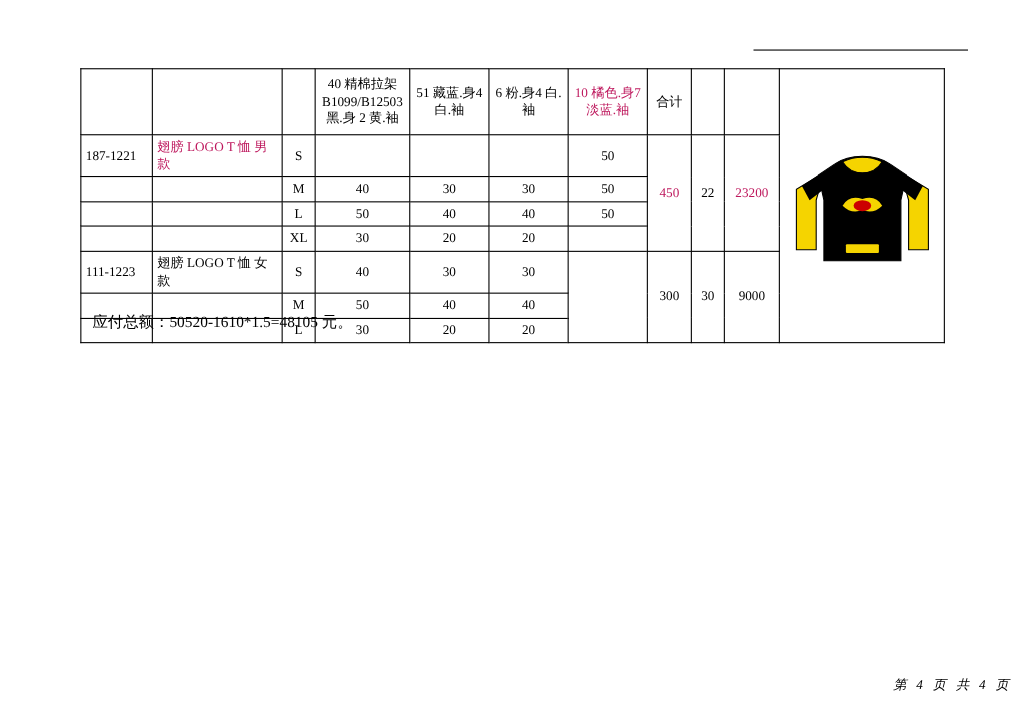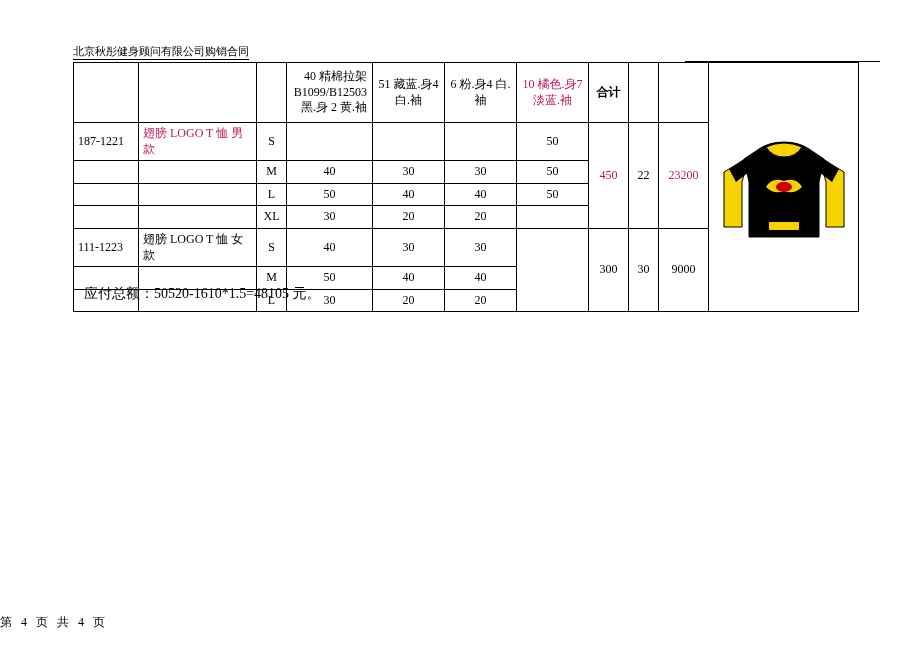--- a/index.html
+++ b/index.html
@@ -48,25 +48,25 @@
       border: 1px solid #000;
       padding: 3px 5px;
       text-align: center;
       vertical-align: middle;
       height: 20px;
       line-height: 1.3;
     }
     .col-code { width: 65px; }
     .col-name { width: 118px; }
     .col-size { width: 30px; }
-    .col-v1 { width: 86px; text-align: right; }
+    .col-v1 { width: 86px; }
     .col-v2 { width: 72px; font-family: Liberation Serif, serif; }
     .col-v3 { width: 72px; }
     .col-v4 { width: 72px; }
-    .col-total { width: 40px; font-weight: bold; }
+    .col-total { width: 40px; }
     .col-price { width: 30px; }
     .col-amount { width: 50px; }
     .red { color: #be185d; }
     .header-row td { height: 60px; }
     .tshirt-cell {
       width: 150px;
       border: 1px solid #000;
       border-left: none;
       display: flex;
       align-items: center;
@@ -79,31 +79,31 @@
       top: 280px;
       font-size: 14px;
       line-height: 2;
     }
     .notes p:nth-child(2) { padding-left: 24px; margin-top: 6px; }
     .footer {
       position: absolute;
       bottom: 20px;
       left: 0;
       right: 0;
-      text-align: left;
+      text-align: right;
       font-size: 12px;
       letter-spacing: 3px;
+      font-style: italic;
     }
     .name-left { text-align: left; padding-left: 4px; }
   </style>
 </head>
 <body>
 
 <div class="header">
-  <span class="header-text">北京秋彤健身顾问有限公司购销合同</span>
   <div class="header-line"></div>
 </div>
 
 <div class="content-wrap">
   <table>
     <tbody>
         <tr class="header-row">
       <td class="col-code"></td>
       <td class="col-name"></td>
       <td class="col-size"></td>

